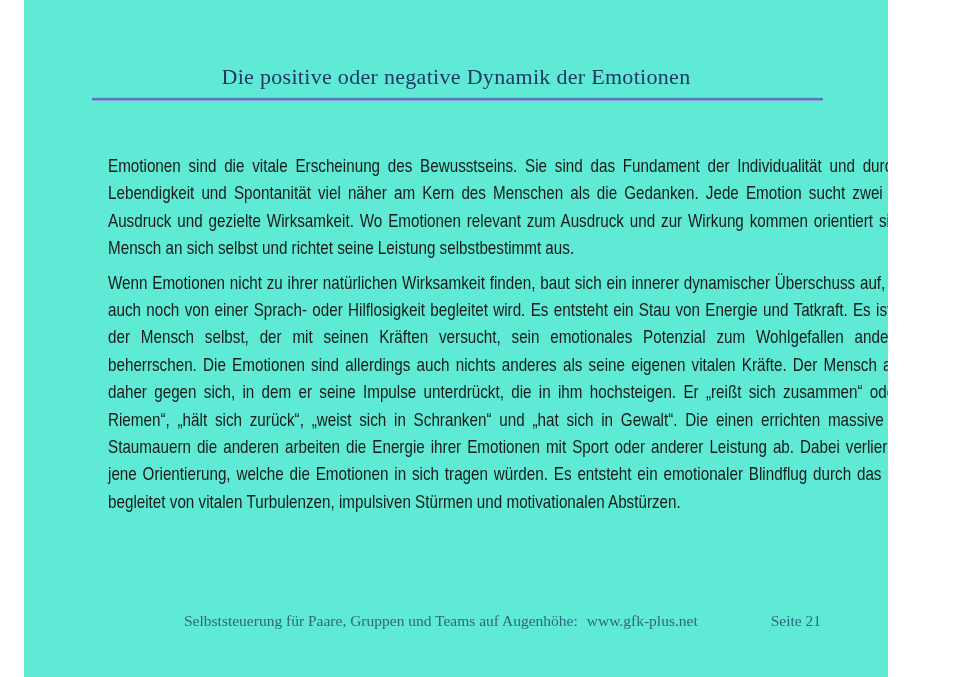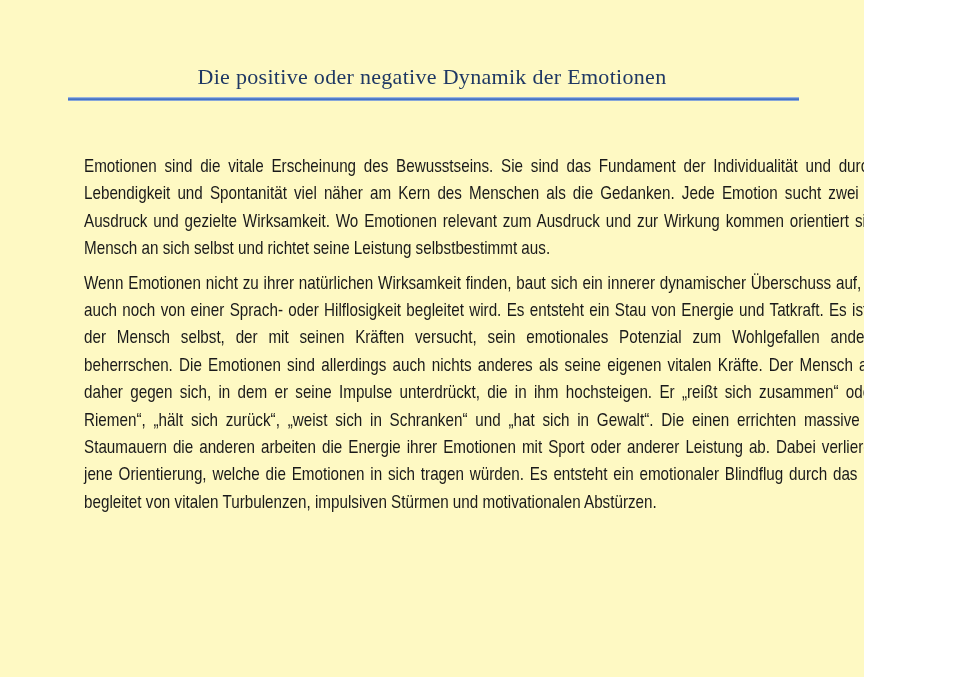--- a/index.html
+++ b/index.html
@@ -4,23 +4,24 @@
 <style>
   html, body {
     margin: 0;
     padding: 0;
     background: #ffffff;
   }
   .slide {
     position: relative;
     width: 864px;
     height: 677px;
-    background: #fef9c3;
+    background: #5eead4;
     overflow: hidden;
     font-family: "Liberation Sans", sans-serif;
+    margin-left: 24px;
   }
   
   .title {
     margin: 0;
     padding-top: 64px;
     text-align: center;
     font-family: "Liberation Serif", serif;
     font-weight: 400;
     font-size: 22px;
     letter-spacing: 0.3px;
@@ -83,14 +84,20 @@
 
   <div class="title-rule"></div>
 
   <div class="content">
     <div class="content-inner">
       <p lang="de">Emotionen sind die vitale Erscheinung des Bewusstseins. Sie sind das Fundament der Individualität und durch ihre Lebendigkeit und Spontanität viel näher am Kern des Menschen als die Gedanken. Jede Emotion sucht zwei Dinge: Ausdruck und gezielte Wirksamkeit. Wo Emotionen relevant zum Ausdruck und zur Wirkung kommen orientiert sich der Mensch an sich selbst und richtet seine Leistung selbstbestimmt aus.</p>
       <p lang="de">Wenn Emotionen nicht zu ihrer natürlichen Wirksamkeit finden, baut sich ein innerer dynamischer Überschuss auf, der oft auch noch von einer Sprach- oder Hilflosigkeit begleitet wird. Es entsteht ein Stau von Energie und Tatkraft. Es ist dabei der Mensch selbst, der mit seinen Kräften versucht, sein emotionales Potenzial zum Wohlgefallen anderer zu beherrschen. Die Emotionen sind allerdings auch nichts anderes als seine eigenen vitalen Kräfte. Der Mensch arbeitet daher gegen sich, in dem er seine Impulse unterdrückt, die in ihm hochsteigen. Er „reißt sich zusammen“ oder „am Riemen“, „hält sich zurück“, „weist sich in Schranken“ und „hat sich in Gewalt“. Die einen errichten massive innere Staumauern die anderen arbeiten die Energie ihrer Emotionen mit Sport oder anderer Leistung ab. Dabei verlieren alle jene Orientierung, welche die Emotionen in sich tragen würden. Es entsteht ein emotionaler Blindflug durch das Leben, begleitet von vitalen Turbulenzen, impulsiven Stürmen und motivationalen Abstürzen.</p>
     </div>
   </div>
 
+  <div class="footer">
+    <div class="footer-left">
+      <span>Selbststeuerung für Paare, Gruppen und Teams auf Augenhöhe:</span><span class="footer-url">www.gfk-plus.net</span>
+    </div>
+    <div class="footer-page">Seite 21</div>
+  </div>
 
 </div>
 
 </body></html>

